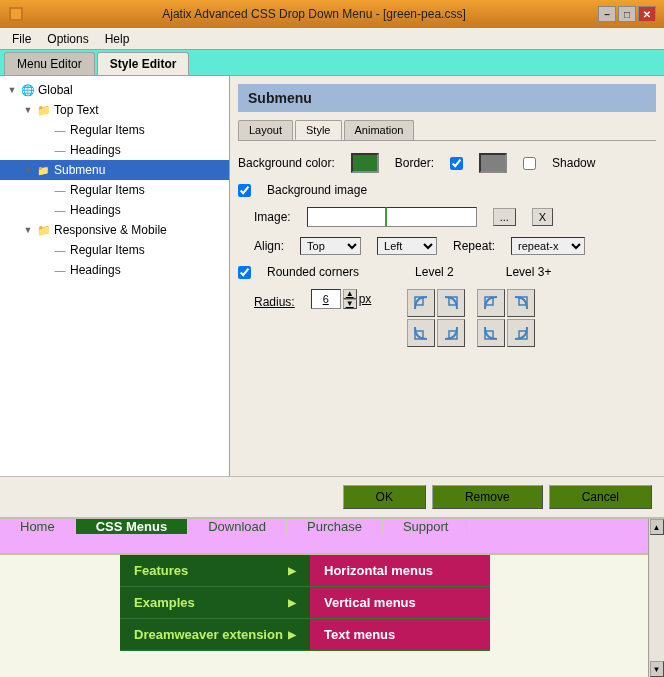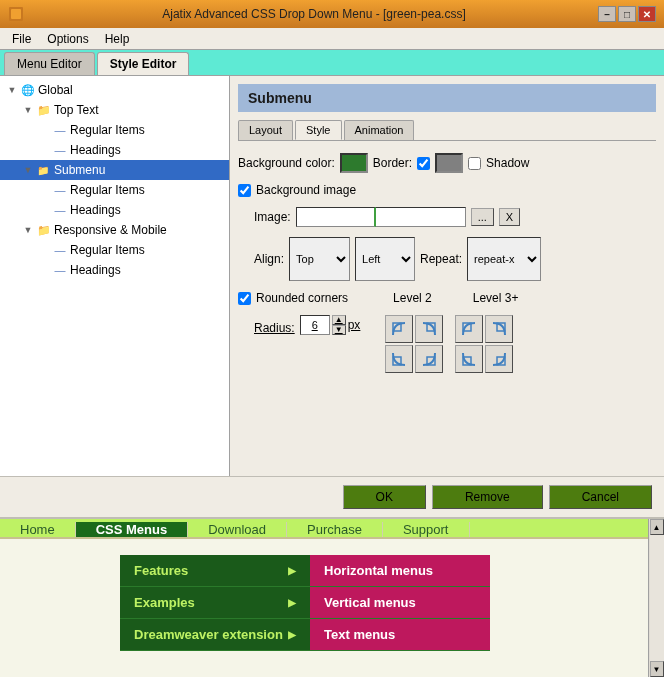--- a/index.html
+++ b/index.html
@@ -121,31 +121,31 @@
       border: 1px solid #a0a0a0;
       border-bottom: none;
       background: #d8d4cc;
       margin-right: 2px;
       border-radius: 2px 2px 0 0;
       font-size: 11px;
     }
     .sub-tab.active { background: #f0ece4; border-bottom: 1px solid #f0ece4; }
 
     
-    .form-row { display: flex; align-items: center; margin-bottom: 10px; gap: 5px; }
+    .form-row { display: flex; align-items: center; margin-bottom: 10px; gap: 16px; }
     .form-label { font-size: 12px; }
     .color-box { width: 28px; height: 20px; border: 2px inset #888; cursor: pointer; }
     .color-green { background: #2d7a2d; }
     .color-gray { background: #808080; }
     input[type="checkbox"] { cursor: pointer; }
 
     .browse-btn { padding: 2px 6px; background: #e0dcd4; border: 1px outset #a0a0a0; cursor: pointer; font-size: 11px; }
     .x-btn { padding: 2px 6px; background: #e0dcd4; border: 1px outset #a0a0a0; cursor: pointer; font-size: 11px; }
 
-    select { font-size: 11px; padding: 14px 2px; border: 1px inset #888; }
+    select { font-size: 11px; padding: 1px 2px; border: 1px inset #888; }
 
     .spinner-container { display: flex; align-items: center; gap: 2px; }
     .spinner-input { width: 30px; height: 20px; border: 1px inset #888; text-align: center; font-size: 11px; }
     .spinner-btns { display: flex; flex-direction: column; }
     .spinner-btn { width: 14px; height: 10px; background: #e0dcd4; border: 1px outset #a0a0a0; cursor: pointer; font-size: 8px; display: flex; align-items: center; justify-content: center; line-height: 1; }
 
     
     .corner-grid { display: grid; grid-template-columns: 28px 28px; grid-template-rows: 28px 28px; gap: 2px; }
     .corner-btn { width: 28px; height: 28px; background: #e0dcd4; border: 1px outset #a0a0a0; cursor: pointer; display: flex; align-items: center; justify-content: center; }
     .corner-btn svg { width: 20px; height: 20px; }
@@ -171,25 +171,25 @@
     .preview-area {
       background: #f5f5e8;
       border-top: 2px solid #c0bdb5;
       height: 160px;
       position: relative;
       overflow: hidden;
     }
 
     
     .preview-nav {
-      background: #bef264;
+      background: #f0abfc;
       border-bottom: 2px solid #c8c090;
       display: flex;
-      align-items: flex-end;
-      height: 20px;
+      align-items: flex-start;
+      height: 36px;
     }
     .preview-nav-item {
       padding: 0 20px;
       display: flex;
       align-items: center;
       cursor: pointer;
       font-size: 13px;
       color: #2a5a2a;
       border-right: 1px solid #d0d0b0;
     }

